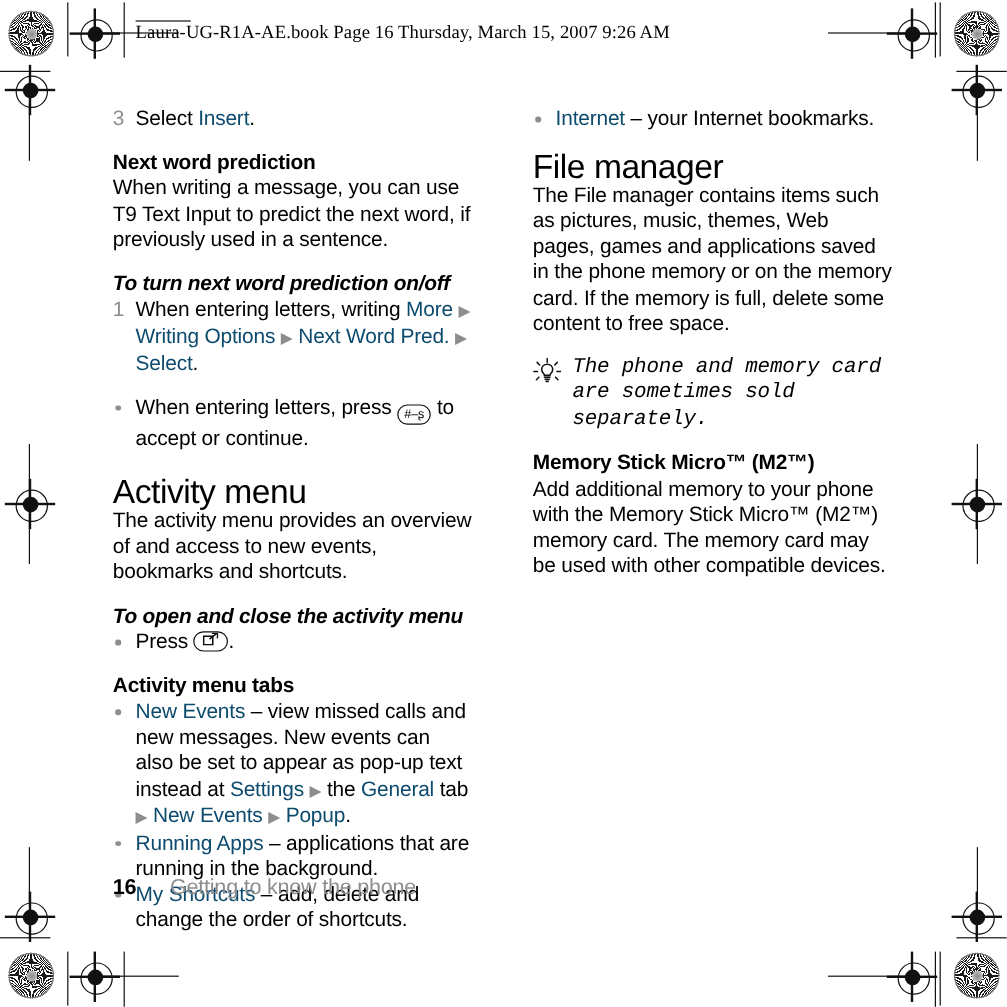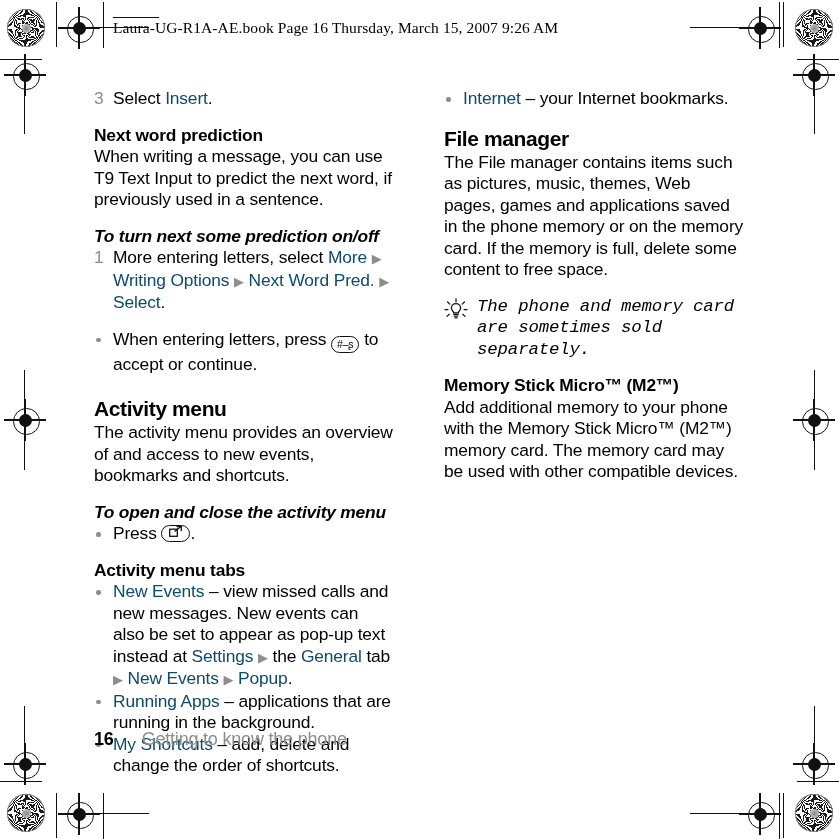--- a/index.html
+++ b/index.html
@@ -49,21 +49,21 @@
 
   
   .col{position:absolute;top:88px;width:300px;}
   .col-left{left:94px;}
   .col-right{left:444px;width:300px;}
   .sp-md{height:15px;}
   .sp-lg{height:20px;}
 
   p,h2,h3,h4{margin:0;padding:0;}
   .body{font-size:17.4px;line-height:21.5px;letter-spacing:-.15px;}
-  .h2{font-size:21px;line-height:27px;font-weight:700;letter-spacing:-.4px;}
+  .h2{font-size:28px;line-height:27px;font-weight:400;letter-spacing:-.4px;}
   .h4{font-size:17.4px;line-height:21.5px;font-weight:700;letter-spacing:-.2px;}
   .h4i{font-size:17.4px;line-height:21.5px;font-weight:700;font-style:italic;letter-spacing:-.2px;}
   .ui{color:#0c4a6e;}
   .arrow{color:#8d8d8d;font-size:13px;}
 
   
   .item{position:relative;padding-left:19px;font-size:17.4px;line-height:21.5px;letter-spacing:-.15px;}
   .item > .marker{
     position:absolute;left:0;top:0;width:15px;text-align:left;
     color:#8d8d8d;font-size:17.4px;line-height:21.5px;
@@ -210,24 +210,24 @@
       <span>Select </span><span class="ui">Insert</span><span>.</span>
     </div>
 
     <div class="sp-md"></div>
 
     <h4 class="h4">Next word prediction</h4>
     <p class="body">When writing a message, you can use T9 Text Input to predict the next word, if previously used in a sentence.</p>
 
     <div class="sp-md"></div>
 
-    <h4 class="h4i">To turn next some prediction on/off</h4>
+    <h4 class="h4i">To turn next word prediction on/off</h4>
     <div class="item">
       <span class="marker">1</span>
-      <span>More entering letters, select </span><span class="ui">More</span>
+      <span>When entering letters, writing </span><span class="ui">More</span>
       <span class="arrow">▶</span>
       <span class="ui">Writing Options</span>
       <span class="arrow">▶</span>
       <span class="ui">Next Word Pred.</span>
       <span class="arrow">▶</span>
       <span class="ui">Select</span><span>.</span>
     </div>
 
     <div class="sp-md"></div>
 

